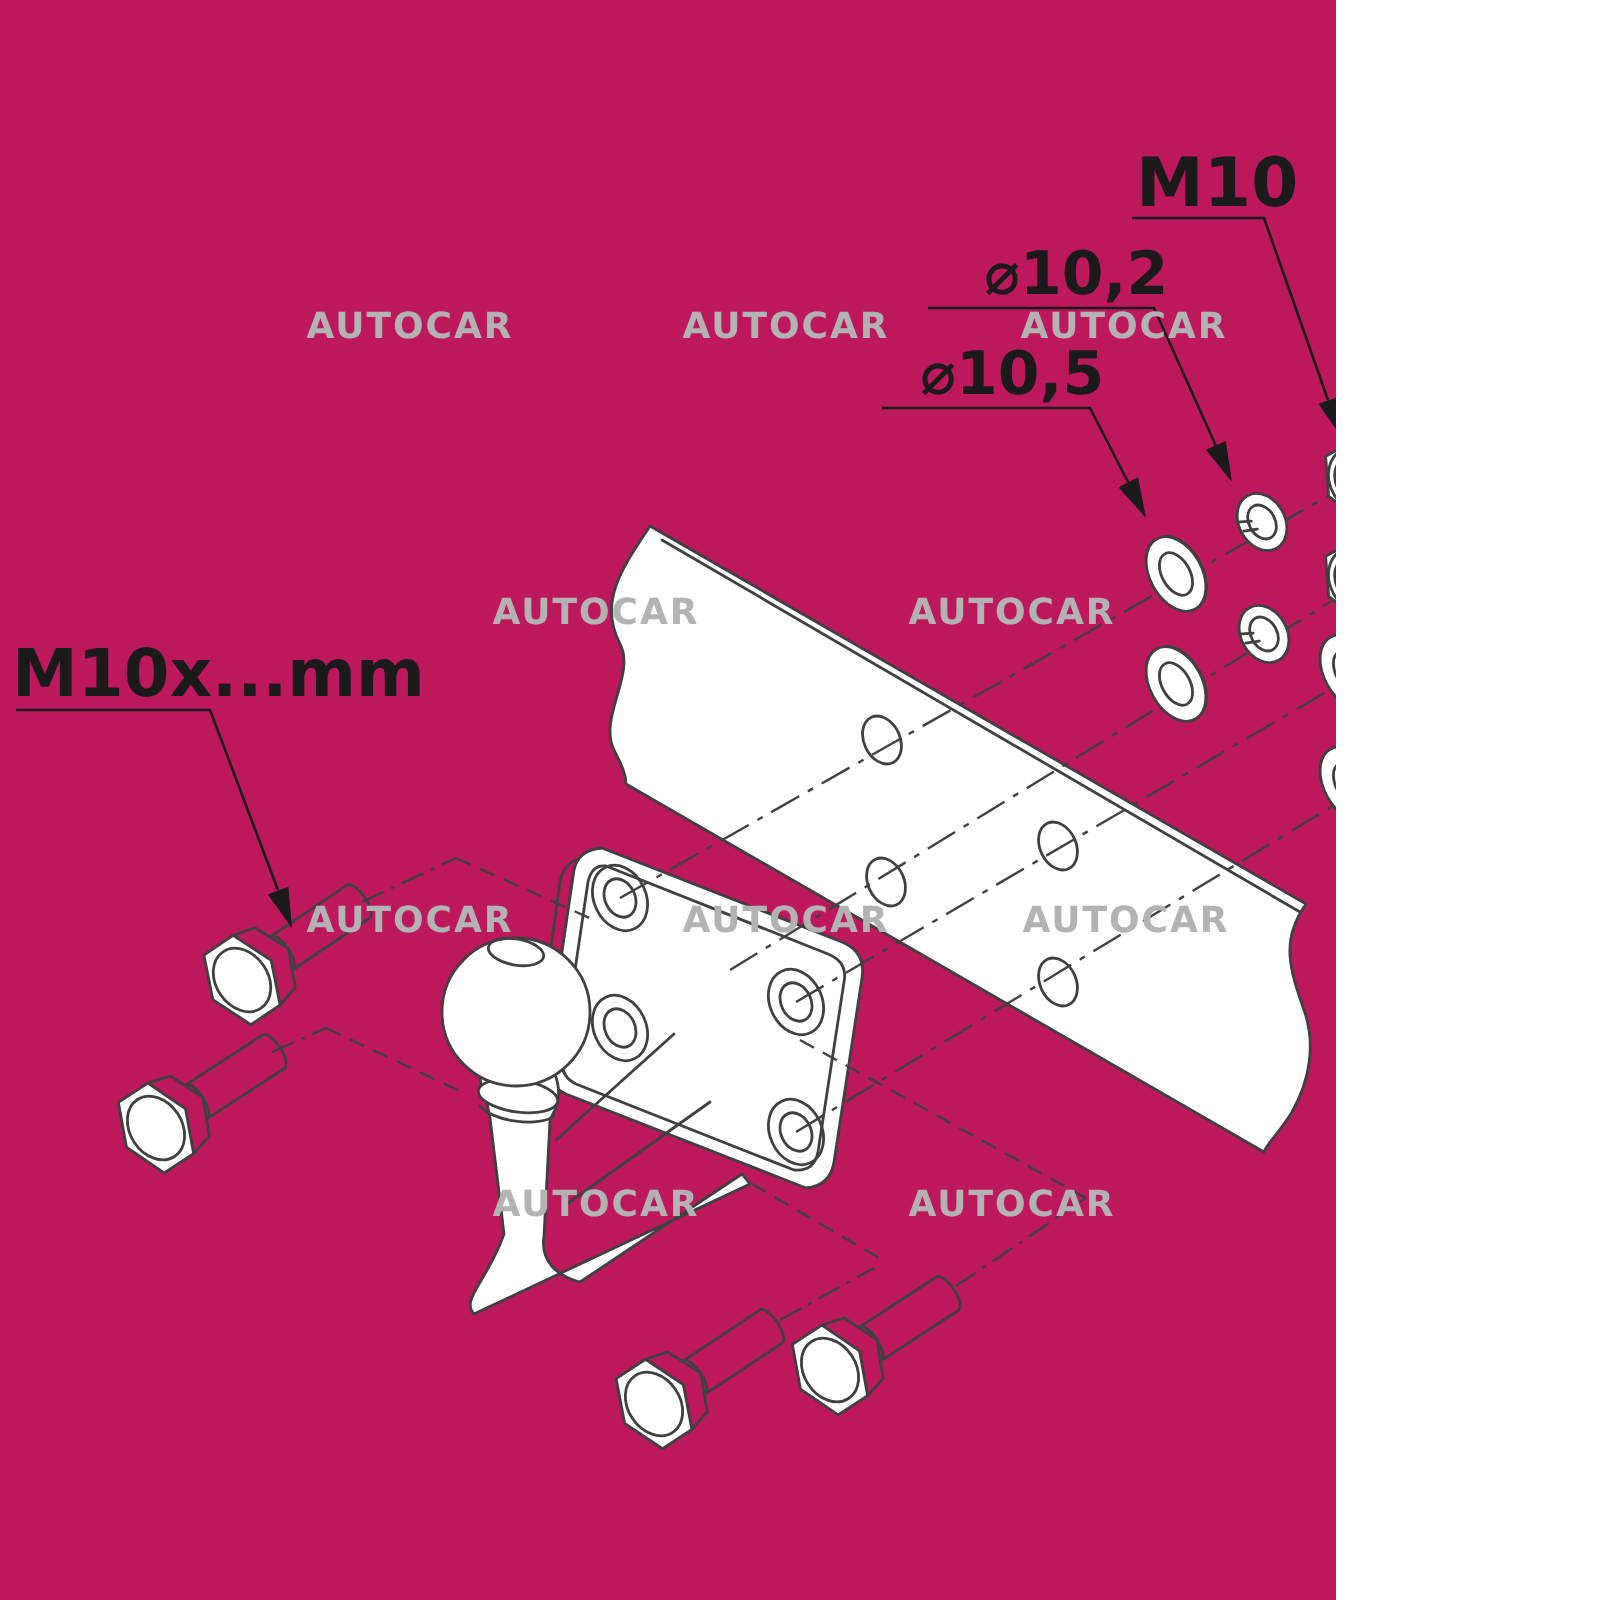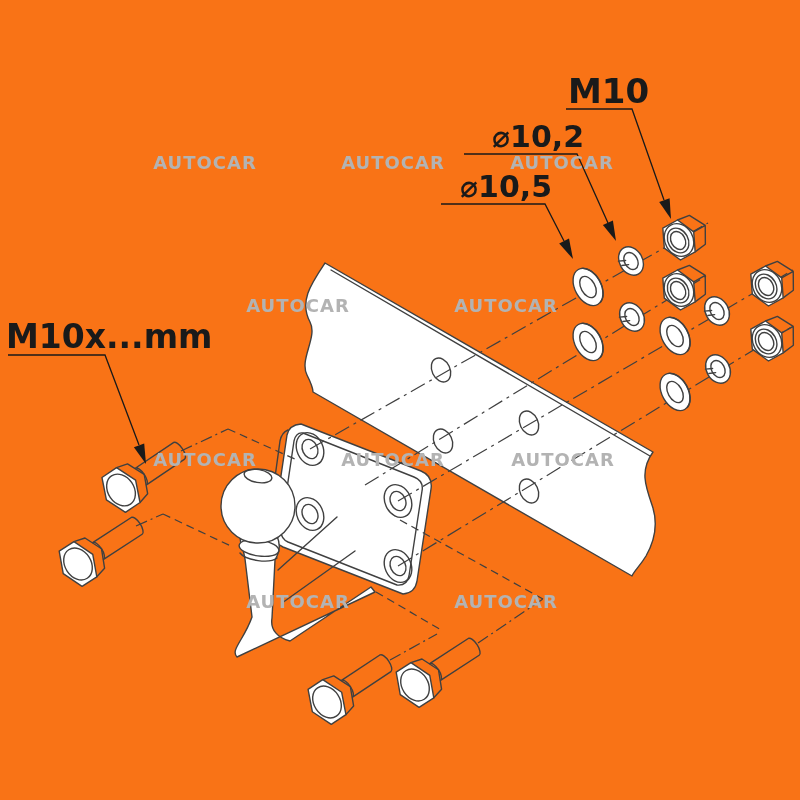--- a/index.html
+++ b/index.html
@@ -1,16 +1,16 @@
 <!DOCTYPE html>
 <html><head>
 <meta charset="utf-8">
 <style>
   html,body{margin:0;padding:0;background:#ffffff;}
-  .stage{position:relative;width:800px;height:800px;background:#f97316;overflow:hidden;
+  .stage{position:relative;width:668px;height:800px;background:#be185d;overflow:hidden;
          font-family:"DejaVu Sans","Liberation Sans",sans-serif;}
   svg text{font-family:"DejaVu Sans","Liberation Sans",sans-serif;}
   .callout{font-weight:bold;fill:#1a1a1a;}
   .wm{font-weight:bold;fill:#b3b3b3;letter-spacing:1px;font-size:18px;}
   .ln{stroke:#404040;stroke-width:1.4;fill:none;stroke-linecap:round;stroke-linejoin:round;}
   .part{stroke:#404040;stroke-width:1.4;fill:#ffffff;stroke-linecap:round;stroke-linejoin:round;}
   .open{fill:none;}
   .axis{stroke:#404040;stroke-width:1.2;fill:none;stroke-dasharray:16 5 3 5;}
   .axis-s{stroke:#404040;stroke-width:1.2;fill:none;stroke-dasharray:12 4 2 4;}
   .hid{stroke:#404040;stroke-width:1.2;fill:none;stroke-dasharray:8 5;}

